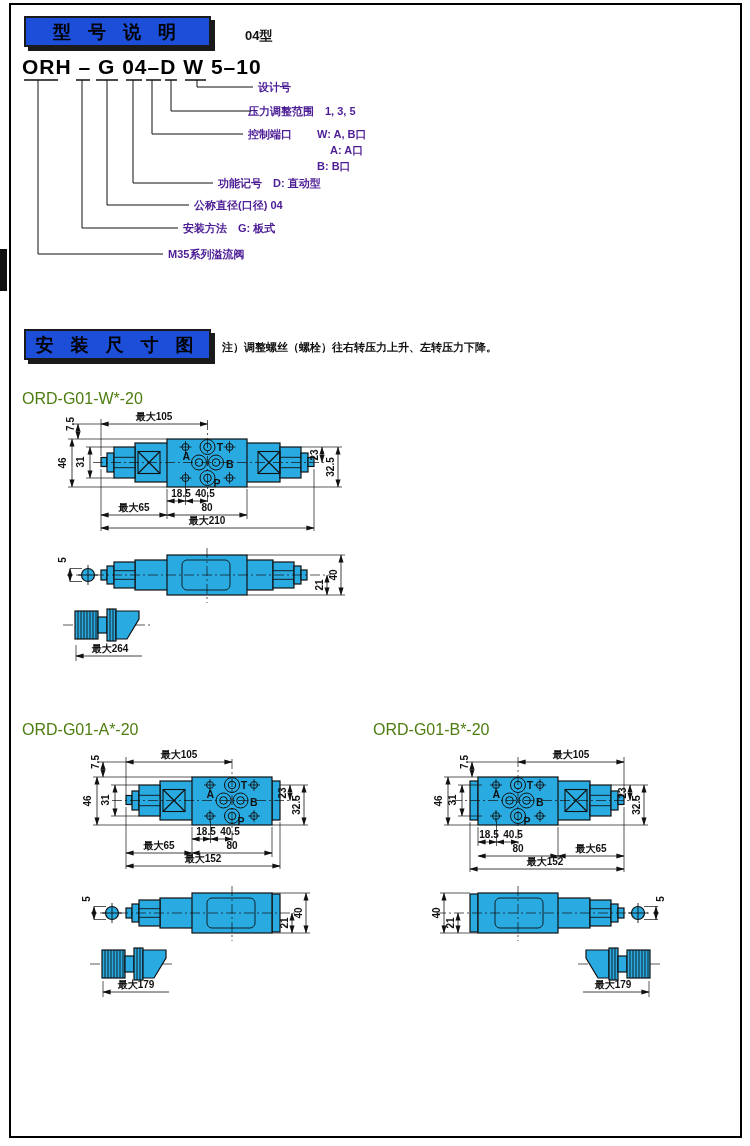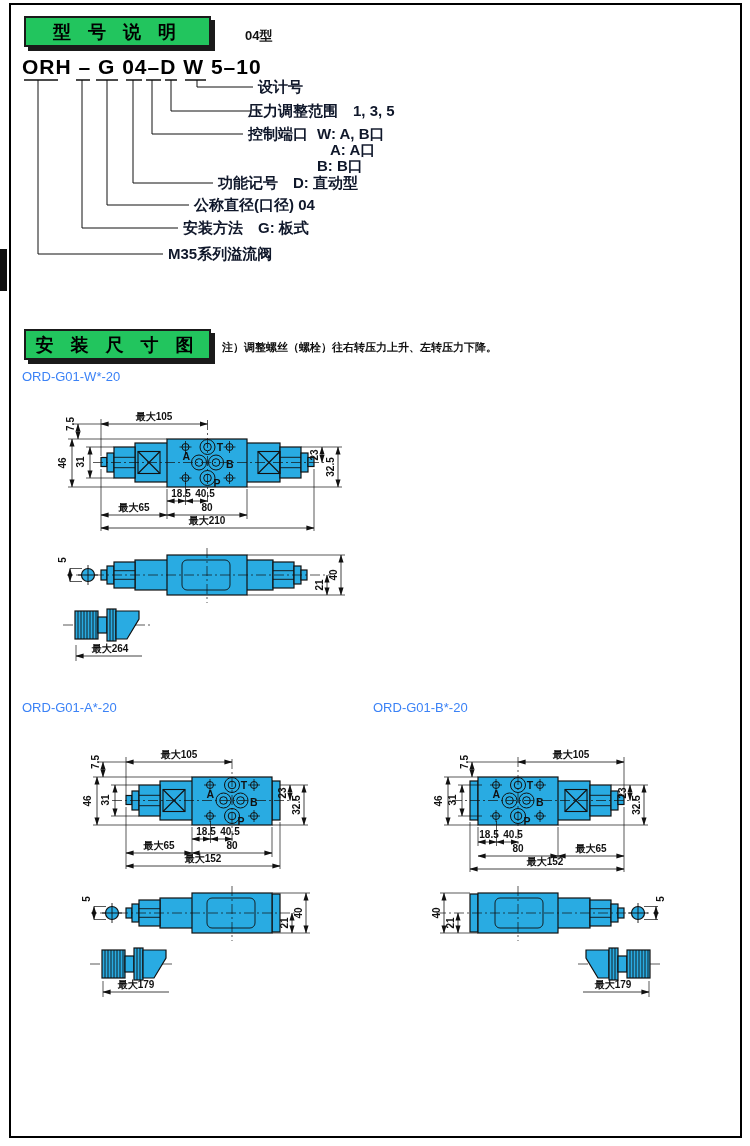--- a/index.html
+++ b/index.html
@@ -1,28 +1,28 @@
 <!DOCTYPE html>
 <html><head>
 <meta charset="utf-8">
 <style>
   html,body{margin:0;padding:0;}
   body{width:750px;height:1146px;position:relative;background:#fff;
        font-family:"Liberation Sans","DejaVu Sans",sans-serif;overflow:hidden;}
   .frame{position:absolute;left:9px;top:3px;width:733px;height:1135px;
          border:2px solid #000;box-sizing:border-box;}
   .side-tab{position:absolute;left:0;top:249px;width:7px;height:42px;background:#111;}
-  .title-box{position:absolute;left:24px;width:183px;height:27px;background:#22c55e;
+  .title-box{position:absolute;left:24px;width:183px;height:27px;background:#1d4ed8;
              border:2px solid #1a1a1a;box-shadow:4px 4px 0 0 #1a1a1a;
              display:flex;align-items:center;justify-content:center;}
   .title-box span{font-weight:bold;font-size:18px;letter-spacing:6px;color:#000;white-space:nowrap;}
-  .lbl{position:absolute;font-weight:bold;font-size:15px;color:#0f172a;white-space:nowrap;line-height:16px;}
+  .lbl{position:absolute;font-weight:bold;font-size:11px;color:#4c1d95;white-space:nowrap;line-height:16px;}
   .tag{position:absolute;font-weight:bold;font-size:13px;color:#111;margin-left:31px;}
   .note{position:absolute;font-weight:bold;font-size:11px;color:#111;white-space:nowrap;}
-  .mdl{position:absolute;font-size:13px;color:#3b82f6;white-space:nowrap;}
+  .mdl{position:absolute;font-size:16px;color:#4d7c0f;white-space:nowrap;margin-top:21px;}
   .code{position:absolute;left:22px;top:55px;font-weight:bold;font-size:21px;
         letter-spacing:1px;color:#000;white-space:nowrap;}
   svg#dwg{position:absolute;left:0;top:0;}
   .bb{fill:#29abe2;stroke:#111;stroke-width:1.2;}
   .tl{fill:none;stroke:#111;stroke-width:0.9;}
   .cl{stroke:#111;stroke-width:0.7;stroke-dasharray:10 3 2 3;fill:none;}
   .ext{stroke:#111;stroke-width:0.7;fill:none;}
   .co{stroke:#111;stroke-width:1;fill:none;}
   .ul{stroke:#111;stroke-width:1.5;fill:none;}
   .dim{stroke:#111;stroke-width:0.8;fill:none;marker-start:url(#ar);marker-end:url(#ar);}

